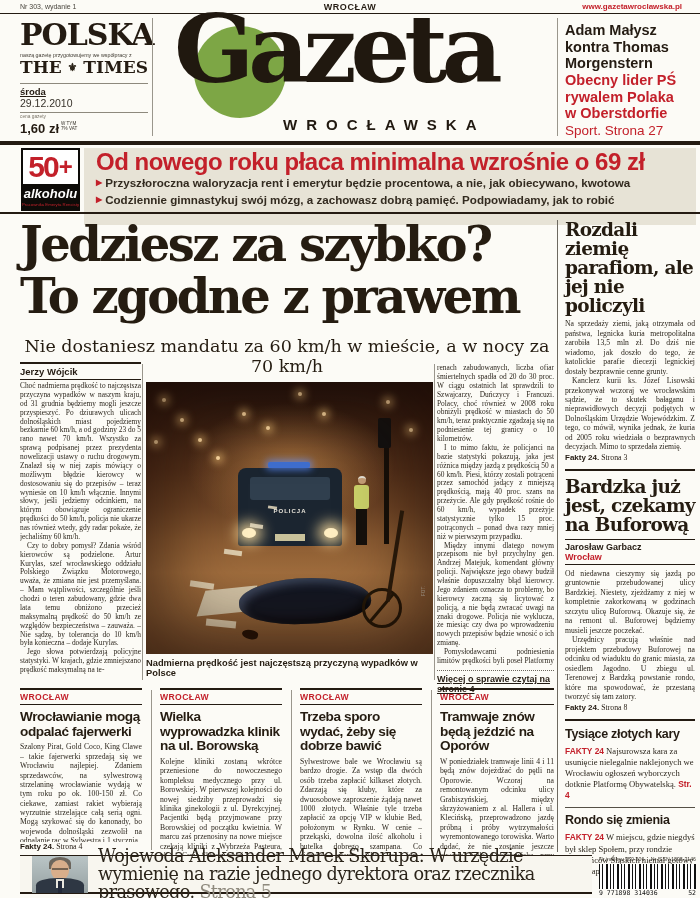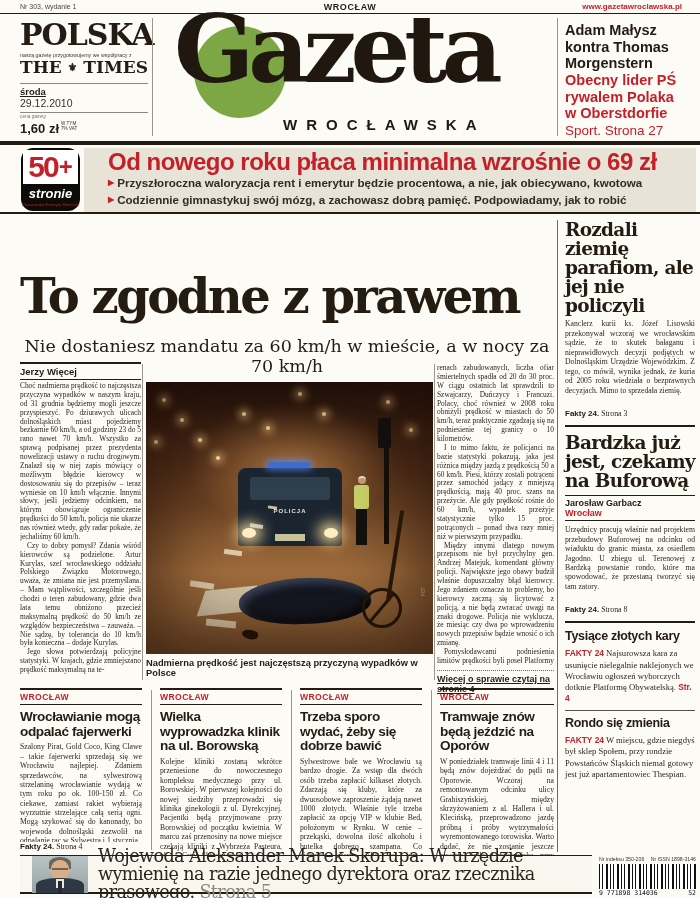--- a/index.html
+++ b/index.html
@@ -38,26 +38,26 @@
   .logo-word{position:absolute;left:16px;top:-16px;font:bold 94px/1 var(--slab);letter-spacing:-6px;color:#20180f;}
   .logo-sub{position:absolute;left:118px;top:97px;background:#fcfbf6;padding:1px 7px;font:bold 15px var(--sans);letter-spacing:9px;color:#20180f;white-space:nowrap;}
 
   
   .promo{left:565px;top:22px;width:130px;font:bold 14.5px/1.15 var(--sans);}
   .promo .r{color:var(--red);}
   .promo-foot{font:13.5px var(--sans);color:var(--red);margin-top:1px;}
 
   
   .thickrule{left:0;right:0;top:141px;height:4px;}
-  .banner-panel{left:84px;right:4px;top:148px;height:64px;background:var(--beige);padding:1px 24px;}
+  .banner-panel{left:84px;right:4px;top:148px;height:77px;background:var(--beige);padding:1px 12px;}
   .banner-rule{left:0;right:0;top:212px;height:2px;}
   .banner-h{font:bold 24px/1.05 var(--sans);color:var(--red);letter-spacing:-.5px;}
   .bullet{display:flex;gap:3px;font:bold 11.6px/1.25 var(--sans);color:#332b20;margin-top:2px;}
   .bullet .arr{color:var(--red);font-size:8px;line-height:14px;}
-  .badge{left:21px;top:148px;width:59px;height:63px;background:#0d0b08;border-radius:12px;}
+  .badge{left:21px;top:148px;width:59px;height:63px;background:#0d0b08;}
   .badge-top{margin:2px;background:#fff;height:34px;display:flex;align-items:center;justify-content:center;}
   .b50{font:bold 30px/1 var(--sans);color:var(--red);letter-spacing:-2px;}
   .bplus{font:bold 24px/1 var(--sans);color:var(--red);margin-left:1px;}
   .badge-word{font:bold italic 13px var(--sans);color:#fff;text-align:center;font-style:italic;}
   .badge-small{font:4.3px var(--sans);color:var(--red);text-align:center;margin-top:1px;}
 
   
   .h1a{left:20px;top:220px;font:bold 48px/1 var(--slab);letter-spacing:-2.5px;color:#251c11;}
   .h1b{left:20px;top:272px;font:bold 48px/1 var(--slab);letter-spacing:-2.5px;color:#251c11;}
   .subhead{left:20px;top:336px;width:534px;font:17.5px var(--slab);color:#251c11;text-align:center;}
@@ -101,21 +101,21 @@
   .wheel-handle{position:absolute;left:247px;top:128px;width:4px;height:92px;background:#2a1c0c;transform:rotate(9deg);}
 
   
   .sidebar{left:565px;top:220px;width:130px;}
   .sb-title{font:bold 18.5px/1.03 var(--slab);letter-spacing:-.7px;color:#251c11;}
   .byline{margin-top:5px;border-top:1px solid var(--ink);border-bottom:1px solid var(--ink);padding:2px 0;}
   .byline .n{font:bold 9px var(--sans);}
   .byline .l{font:bold 9px var(--sans);color:var(--red);}
   .sb-body{margin-top:4px;font:7.7px/1.23 var(--serif);text-align:justify;color:#2c261d;}
   .sb-body p + p{text-indent:7px;}
-  .fakty{font:7.8px var(--serif);margin-top:14px;}
+  .fakty{font:7.8px var(--serif);margin-top:1px;}
   .fakty b{font:bold 8px var(--sans);}
   .sb-div{border-top:2px solid var(--ink);margin:7px 0 6px;}
   .brief-title{font:bold 12.5px var(--sans);letter-spacing:-.3px;}
   .brief-body{margin-top:5px;font:8.6px/1.3 var(--serif);color:#2c261d;}
   .brief-body b{font:bold 8.4px var(--sans);color:var(--red);}
   .brief-div{border-top:1px solid #555046;margin:6px 0 5px;}
 
   
   .teaser{top:688px;width:122px;position:absolute;}
   .kicker{border-top:2px solid var(--ink);border-bottom:1px solid var(--ink);padding:2px 0 2px;font:bold 8.6px var(--sans);color:var(--red);letter-spacing:.4px;}
@@ -202,28 +202,29 @@
     <div class="bullet">
       <span class="arr">▶</span>
       <span>Codziennie gimnastykuj swój mózg, a zachowasz dobrą pamięć. Podpowiadamy, jak to robić</span>
     </div>
   </div>
   <div class="abs badge">
     <div class="badge-top">
       <span class="b50">50</span>
       <span class="bplus">+</span>
     </div>
-    <div class="badge-word">stronie</div>
+    <div class="badge-word">alkoholu</div>
     <div class="badge-small">Pracownika Emeryta Rencisty</div>
   </div>
   <div class="rule banner-rule"></div>
 
+  <div class="abs h1a">Jedziesz za szybko?</div>
   <div class="abs h1b">To zgodne z prawem</div>
   <div class="abs subhead">Nie dostaniesz mandatu za 60 km/h w mieście, a w nocy za 70 km/h</div>
-  <div class="abs author">Jerzy Więcej</div>
+  <div class="abs author">Jerzy Wójcik</div>
 
   <div class="abs bodytext col1">
     <p>Choć nadmierna prędkość to najczęstsza przyczyna wypadków w naszym kraju, od 31 grudnia będziemy mogli jeszcze przyspieszyć. Po dziurawych ulicach dolnośląskich miast pojedziemy bezkarnie 60 km/h, a od godziny 23 do 5 rano nawet 70 km/h. Wszystko za sprawą podpisanej przez prezydenta nowelizacji ustawy o ruchu drogowym. Znalazł się w niej zapis mówiący o możliwym błędzie kierowcy w dostosowaniu się do przepisów – teraz wyniesie on 10 km/h włącznie. Innymi słowy, jeśli jedziemy odcinkiem, na którym obowiązuje ograniczenie prędkości do 50 km/h, policja nie ukarze nas również wtedy, gdy radar pokaże, że jechaliśmy 60 km/h.</p>
     <p>Czy to dobry pomysł? Zdania wśród kierowców są podzielone. Artur Kurylas, szef wrocławskiego oddziału Polskiego Związku Motorowego, uważa, że zmiana nie jest przemyślana. – Mam wątpliwości, szczególnie jeśli chodzi o teren zabudowany, gdzie dwa lata temu obniżono przecież maksymalną prędkość do 50 km/h ze względów bezpieczeństwa – zauważa. – Nie sądzę, by tolerancja do 10 km/h była konieczna – dodaje Kurylas.</p>
     <p>Jego słowa potwierdzają policyjne statystyki. W krajach, gdzie zmniejszano prędkość maksymalną na te-</p>
   </div>
 
   <div class="vline" style="left:142px;top:364px;height:316px;"></div>
 
   <div class="abs photo">
@@ -276,34 +277,36 @@
     <p>Pomysłodawcami podniesienia limitów prędkości byli poseł Platformy Obywatelskiej Stanisław Iwan i senator Tadeusz Gruszka (Prawo i Sprawiedliwość).</p>
   </div>
   <div class="abs morelink">Więcej o sprawie czytaj na stronie 4</div>
 
   <div class="vline" style="left:557px;top:220px;height:632px;background:#6d6960;"></div>
 
   <div class="abs sidebar">
     <div>
       <div class="sb-title">Rozdali ziemię parafiom, ale jej nie policzyli</div>
       <div class="sb-body">
+        <p>Na sprzedaży ziemi, jaką otrzymała od państwa, legnicka kuria metropolitalna zarobiła 13,5 mln zł. Do dziś nie wiadomo, jak doszło do tego, że katolickie parafie diecezji legnickiej dostały bezprawnie cenne grunty.</p>
         <p>Kanclerz kurii ks. Józef Lisowski przekonywał wczoraj we wrocławskim sądzie, że to skutek bałaganu i nieprawidłowych decyzji podjętych w Dolnośląskim Urzędzie Wojewódzkim. Z tego, co mówił, wynika jednak, że kuria od 2005 roku wiedziała o bezprawnych decyzjach. Mimo to sprzedała ziemię.</p>
       </div>
       <div class="fakty"><b>Fakty 24.</b> <span>Strona 3</span></div>
     </div>
 
     <div class="sb-div"></div>
 
     <div>
       <div class="sb-title">Bardzka już jest, czekamy na Buforową</div>
       <div class="byline">
         <div class="n">Jarosław Garbacz</div>
         <div class="l">Wrocław</div>
       </div>
       <div class="sb-body">
+        <p>Od niedawna cieszymy się jazdą po gruntownie przebudowanej ulicy Bardzkiej. Niestety, zjeżdżamy z niej w kompletnie zakorkowaną w godzinach szczytu ulicę Buforową. Okazuje się, że na remont ul. Buforowej będziemy musieli jeszcze poczekać.</p>
         <p>Urzędnicy pracują właśnie nad projektem przebudowy Buforowej na odcinku od wiaduktu do granic miasta, za osiedlem Jagodno. U zbiegu ul. Terenowej z Bardzką powstanie rondo, które ma spowodować, że przestaną tworzyć się tam zatory.</p>
       </div>
       <div class="fakty"><b>Fakty 24.</b> <span>Strona 8</span></div>
     </div>
 
     <div class="sb-div"></div>
 
     <div>
       <div class="brief-title">Tysiące złotych kary</div>
       <div class="brief-body"><b>FAKTY 24</b> <span>Najsurowsza kara za usunięcie nielegalnie naklejonych we Wrocławiu ogłoszeń wyborczych dotknie Platformę Obywatelską.</span> <b>Str. 4</b></div>

